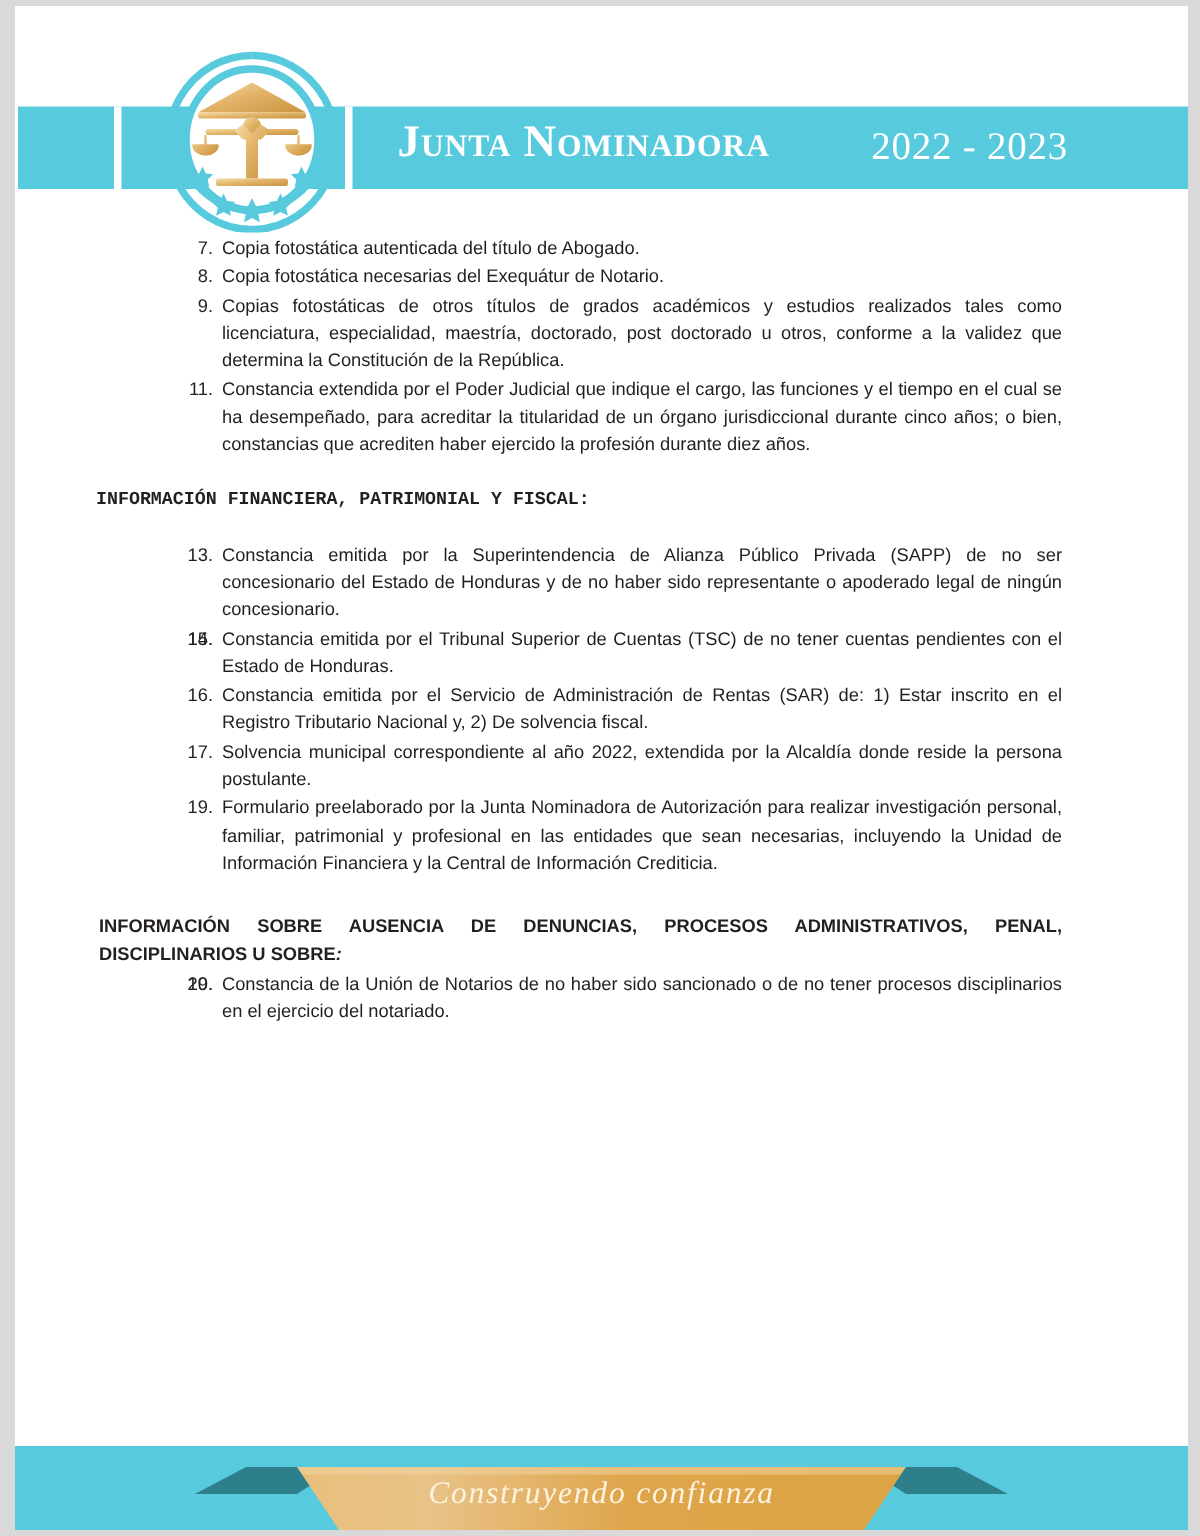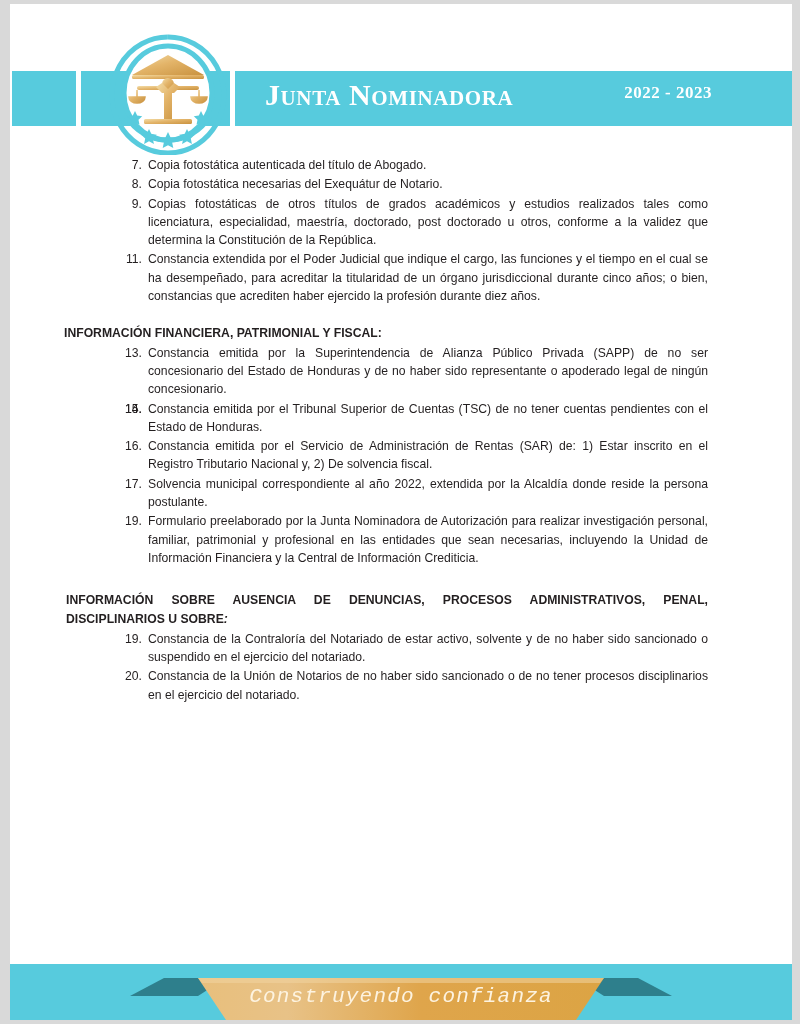--- a/index.html
+++ b/index.html
@@ -72,22 +72,22 @@
     font-variant: small-caps;
     letter-spacing: 0.6px;
     color: #ffffff;
     white-space: nowrap;
   }
   .header-years {
     position: absolute;
     right: 18px;
     top: 66px;
     font-family: "Liberation Serif", serif;
-    font-size: 17px;
-    font-weight: bold;
+    font-size: 26px;
+    font-weight: normal;
     color: #ffffff;
     letter-spacing: 0.5px;
     white-space: nowrap;
   }
 
   
   .content {
     position: absolute;
     left: 0;
     top: 152px;
@@ -123,21 +123,22 @@
   .section-head {
     font-size: 12.2px;
     line-height: 18.3px;
     font-weight: bold;
     color: #231f20;
     margin: 0;
   }
   .section-head.h1 {
     padding: 0 84px 0 54px;
     margin-top: 19px;
-    margin-bottom: 1px;
+    margin-bottom: 18px;
+    font-family: Liberation Mono, monospace;
   }
   .section-head.h2 {
     padding: 0 84px 0 56px;
     margin-top: 24px;
     margin-bottom: 2px;
     text-align: justify;
   }
   .section-head.h2 .line1 {
     display: block;
     text-align: justify;
@@ -167,21 +168,21 @@
     left: 0;
     bottom: 0;
     display: block;
   }
   .footer-text {
     position: absolute;
     left: 0;
     bottom: 12px;
     width: 782px;
     text-align: center;
-    font-family: Liberation Mono, monospace;
+    font-family: Liberation Serif, serif;
     font-style: italic;
     font-size: 21px;
     color: #fdf3e0;
     letter-spacing: 1.2px;
     white-space: nowrap;
   }
 </style>
 </head>
 <body>
 
@@ -253,21 +254,21 @@
         <li class="item"><span class="num">17.</span><span>Solvencia municipal correspondiente al año 2022, extendida por la Alcaldía donde reside la persona postulante.</span></li>
         <li class="item"><span class="num">19.</span><span>Formulario preelaborado por la Junta Nominadora de Autorización para realizar investigación personal, familiar, patrimonial y profesional en las entidades que sean necesarias, incluyendo la Unidad de Información Financiera y la Central de Información Crediticia.</span></li>
       </ol>
 
     <p class="section-head h2">
       <span class="line1">INFORMACIÓN SOBRE AUSENCIA DE DENUNCIAS, PROCESOS ADMINISTRATIVOS, PENAL,</span>
       <span class="line2"><span>DISCIPLINARIOS U SOBRE</span><span class="ital">:</span></span>
     </p>
 
     <ol class="items" id="group3">
-        <li class="item"><span class="num">19.</span><span>Constancia de la Contraloría del Notariado de estar activo, solvente y de no haber sido sancionado o suspendido en el ejercicio del notariado.</span></li>
+        <li class="item"><span class="num">19.</span></li>
         <li class="item"><span class="num">20.</span><span>Constancia de la Unión de Notarios de no haber sido sancionado o de no tener procesos disciplinarios en el ejercicio del notariado.</span></li>
       </ol>
   </div>
 
   <div class="footer">
     <div class="footer-band"></div>
     <svg width="782" height="60" viewBox="0 0 782 60" aria-hidden="true">
       <defs>
         <linearGradient id="ribbong" x1="0" y1="0" x2="1" y2="0">
           <stop offset="0%" stop-color="#e8bf7c"></stop>

